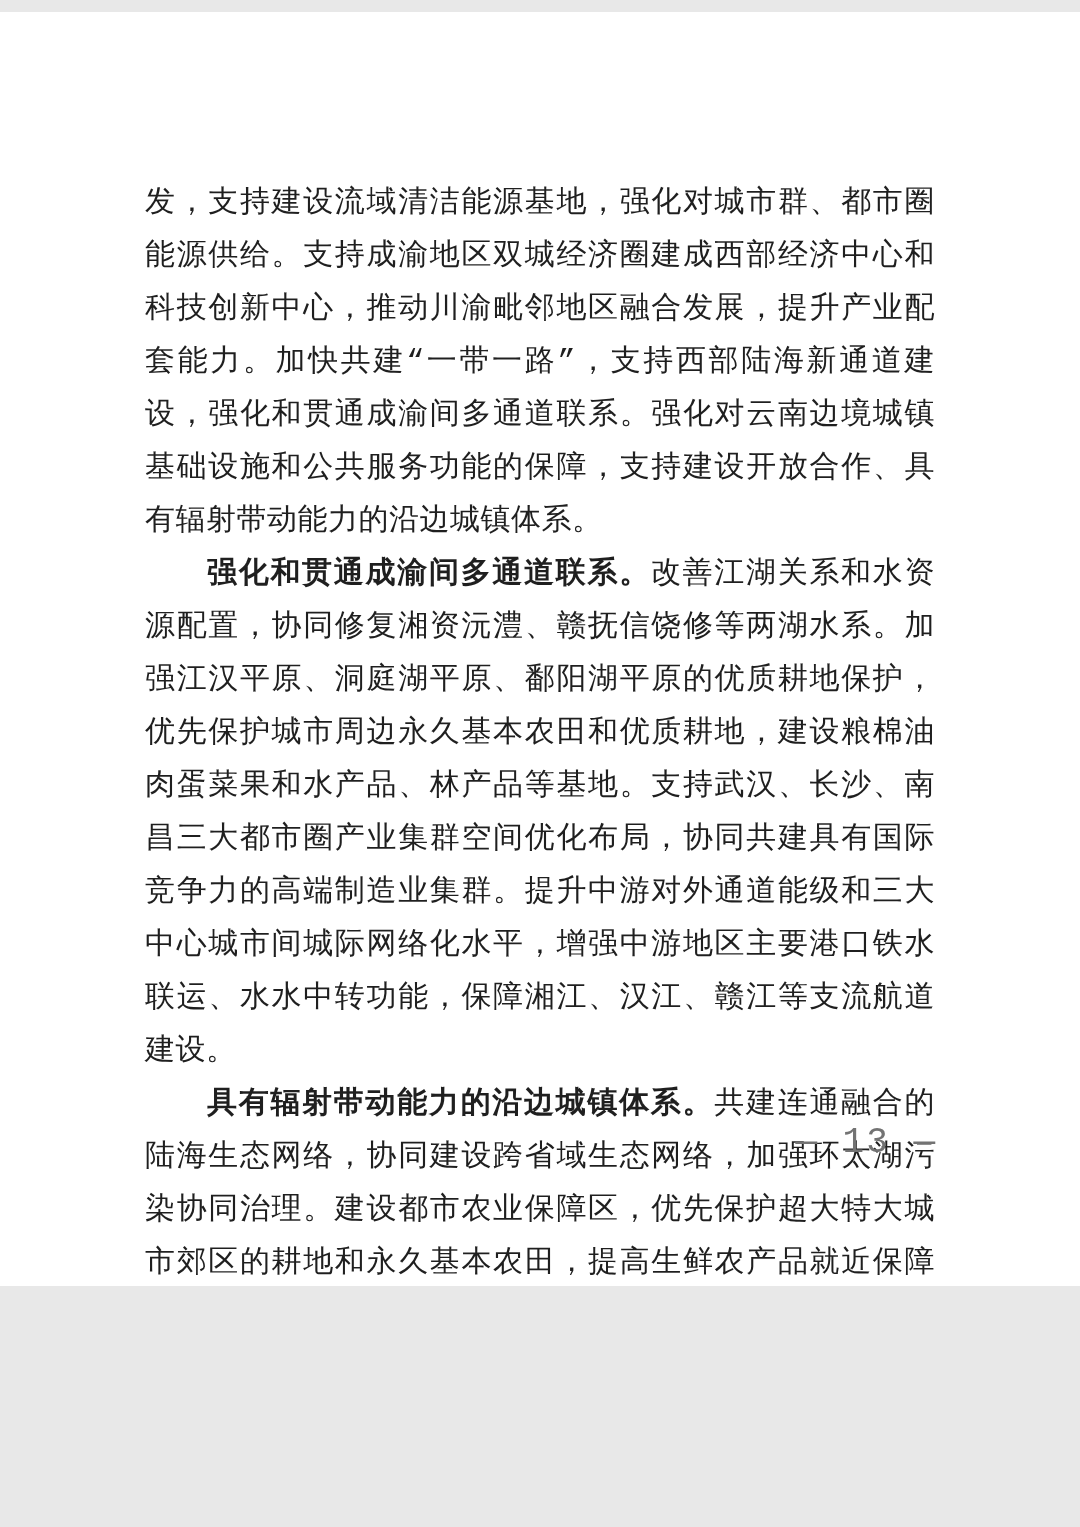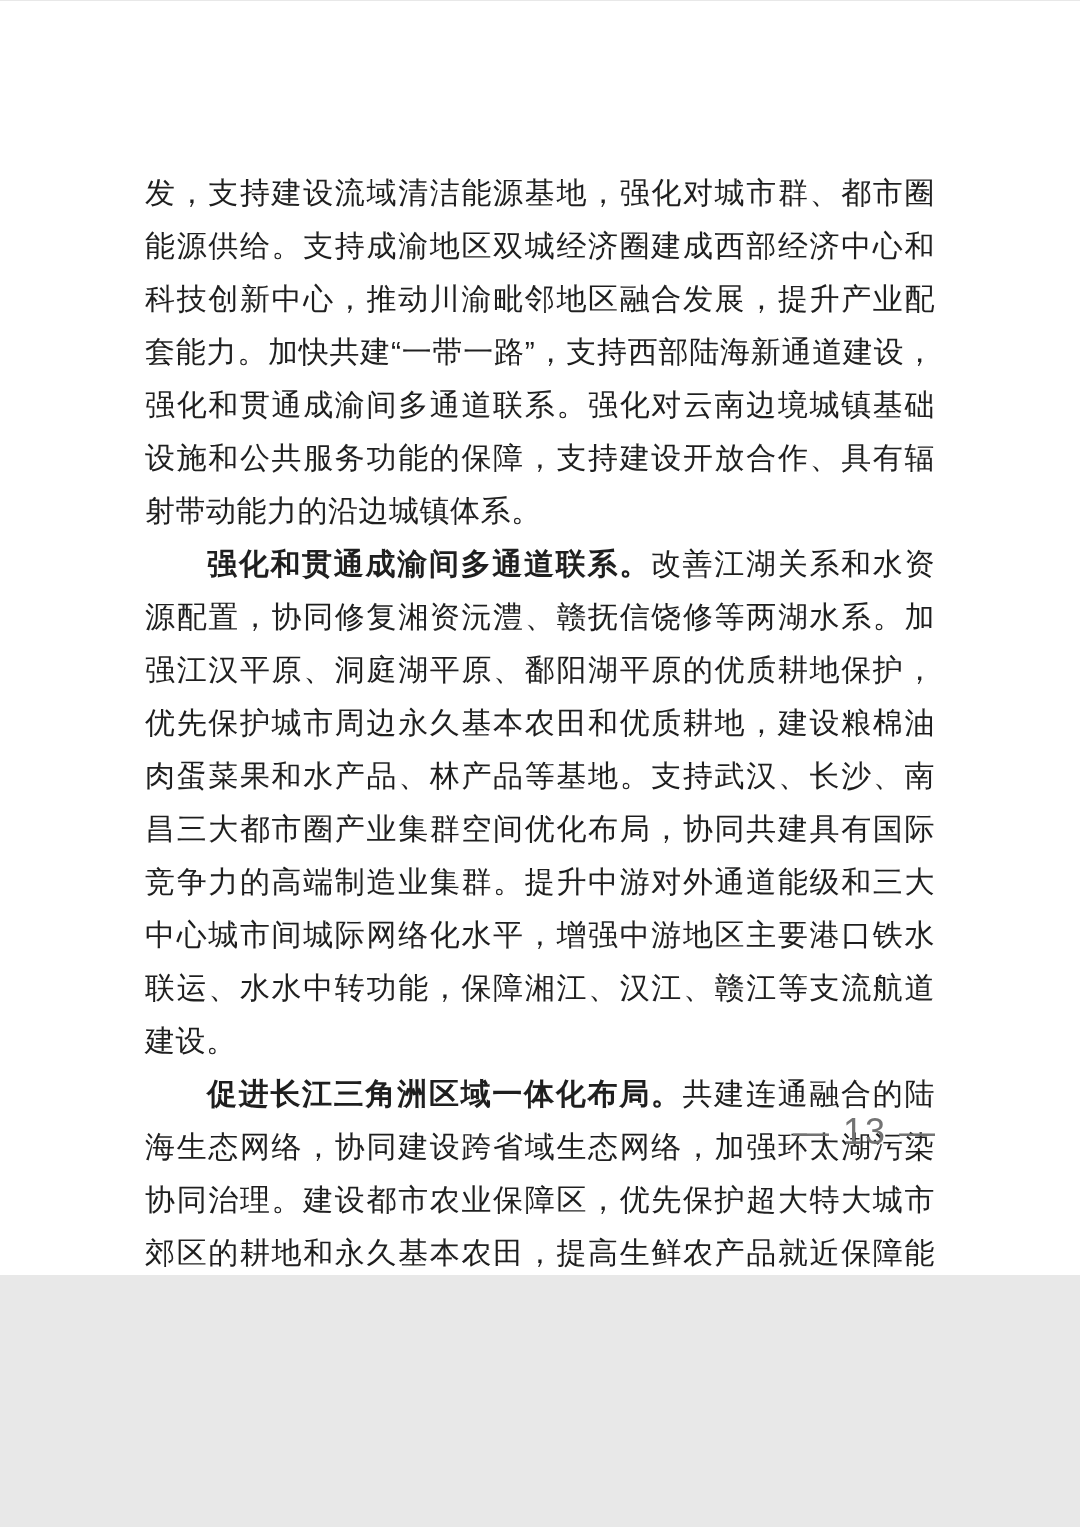--- a/index.html
+++ b/index.html
@@ -4,23 +4,23 @@
 <style>
   html, body {
     margin: 0;
     padding: 0;
     background: #e8e8e8;
   }
   .page {
     position: relative;
     width: 1080px;
     height: 1274px;
-    margin: 1px auto;
+    margin: 12px auto;
     background: #ffffff;
-    font-family: Liberation Sans, sans-serif;
+    font-family: Liberation Mono, monospace;
     color: #1f1f1f;
     overflow: hidden;
   }
   .content {
     position: absolute;
     left: 145px;
     right: 145px;
     top: 165px;
   }
   .para {
@@ -51,18 +51,18 @@
 </head>
 <body>
 
 <div class="page">
   <div class="content">
 
     <p class="para"><span class="lead"></span><span>发，支持建设流域清洁能源基地，强化对城市群、都市圈能源供给。支持成渝地区双城经济圈建成西部经济中心和科技创新中心，推动川渝毗邻地区融合发展，提升产业配套能力。加快共建“一带一路”，支持西部陆海新通道建设，强化和贯通成渝间多通道联系。强化对云南边境城镇基础设施和公共服务功能的保障，支持建设开放合作、具有辐射带动能力的沿边城镇体系。</span></p>
 
     <p class="para indent"><span class="lead">强化和贯通成渝间多通道联系。</span><span>改善江湖关系和水资源配置，协同修复湘资沅澧、赣抚信饶修等两湖水系。加强江汉平原、洞庭湖平原、鄱阳湖平原的优质耕地保护，优先保护城市周边永久基本农田和优质耕地，建设粮棉油肉蛋菜果和水产品、林产品等基地。支持武汉、长沙、南昌三大都市圈产业集群空间优化布局，协同共建具有国际竞争力的高端制造业集群。提升中游对外通道能级和三大中心城市间城际网络化水平，增强中游地区主要港口铁水联运、水水中转功能，保障湘江、汉江、赣江等支流航道建设。</span></p>
 
-    <p class="para indent"><span class="lead">促进长江三角洲区域一体化布局。</span><span>共建连通融合的陆海生态网络，协同建设跨省域生态网络，加强环太湖污染协同治理。建设都市农业保障区，优先保护超大特大城市郊区的耕地和永久基本农田，提高生鲜农产品就近保障能力。增强国土空间综合安全韧性，布局应对极端气候事件、海平面上升、自然灾害的区域性防御基础设施，提高水安全保障水平，促进城乡能源分布式布局。构建聚落体系扁平化、基本公共服务均等化、设施网络一体化、产业功能紧密联动、景观风貌各具特色的城乡一体化发展格局，保障长三角 G60 科创走</span></p>
+    <p class="para indent"><span class="lead">具有辐射带动能力的沿边城镇体系。</span><span>共建连通融合的陆海生态网络，协同建设跨省域生态网络，加强环太湖污染协同治理。建设都市农业保障区，优先保护超大特大城市郊区的耕地和永久基本农田，提高生鲜农产品就近保障能力。增强国土空间综合安全韧性，布局应对极端气候事件、海平面上升、自然灾害的区域性防御基础设施，提高水安全保障水平，促进城乡能源分布式布局。构建聚落体系扁平化、基本公共服务均等化、设施网络一体化、产业功能紧密联动、景观风貌各具特色的城乡一体化发展格局，保障长三角 G60 科创走</span></p>
 
   </div>
 
   <div class="page-number">— 13 —</div>
 </div>
 
 </body></html>

